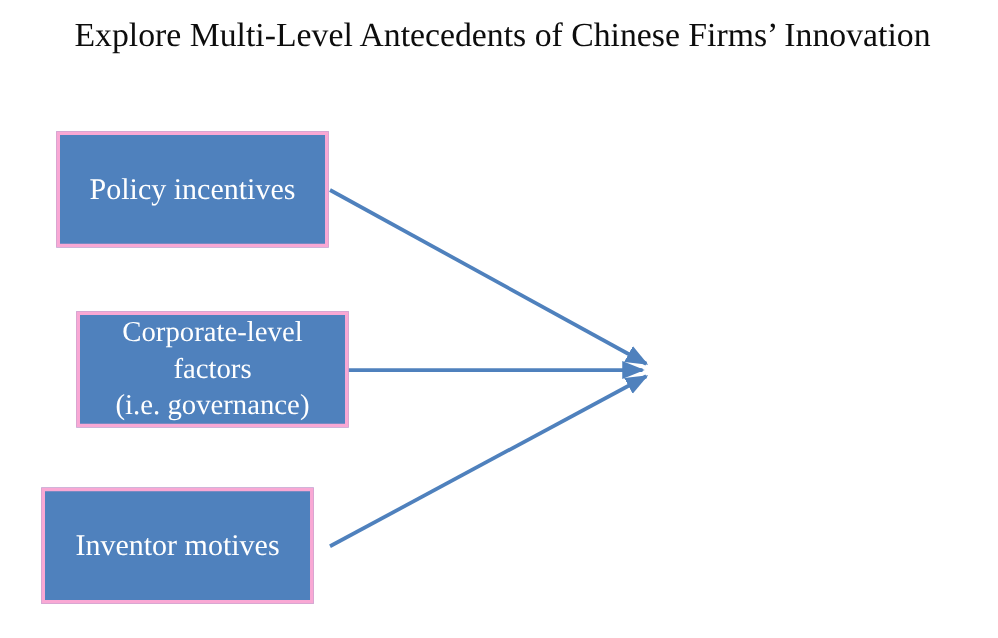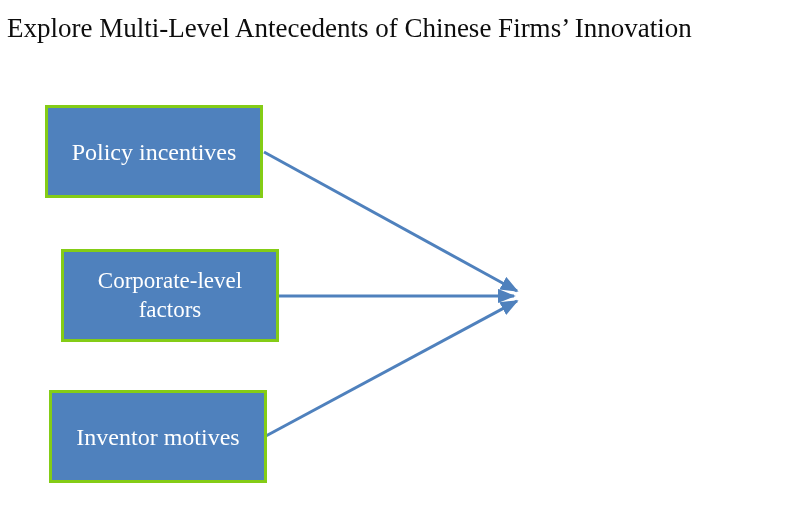--- a/index.html
+++ b/index.html
@@ -18,51 +18,52 @@
   .title {
     position: absolute;
     left: 7px;
     top: 12px;
     width: 790px;
     font-size: 27px;
     line-height: 1.2;
     color: #0d0d0d;
     white-space: nowrap;
     font-family: "Liberation Serif", serif;
+    text-align: center;
   }
   .arrows {
     position: absolute;
     left: 0;
     top: 0;
     width: 798px;
     height: 510px;
     pointer-events: none;
   }
   .shape {
     position: absolute;
     box-sizing: border-box;
     background: #4f81bd;
-    border: 3px solid #84cc16;
+    border: 3px solid #f9a8d4;
     color: #ffffff;
     display: flex;
     flex-direction: column;
     align-items: center;
     justify-content: center;
     text-align: center;
     font-family: "Liberation Serif", serif;
   }
   .box {
     width: 218px;
     height: 93px;
     font-size: 24px;
     line-height: 1.25;
   }
   .box-1 { left: 45px; top: 105px; }
   .box-2 { left: 45px; top: 249px; font-size: 23px; margin-left: 16px; }
-  .box-3 { left: 49px; top: 390px; }
+  .box-3 { left: 33px; top: 390px; }
   .ellipse {
     left: 529px;
     top: 241px;
     width: 222px;
     height: 110px;
     border-radius: 50%;
     font-size: 24px;
     line-height: 1.25;
   }
   .shape span { display: block; }
@@ -85,20 +86,21 @@
     <line x1="264" y1="437" x2="517" y2="301" stroke="#4f81bd" stroke-width="3" marker-end="url(#arrowhead)"></line>
   </svg>
 
   <div class="shape box box-1">
     <span>Policy incentives</span>
   </div>
 
   <div class="shape box box-2">
     <span>Corporate-level</span>
     <span>factors</span>
+    <span>(i.e. governance)</span>
   </div>
 
   <div class="shape box box-3">
     <span>Inventor motives</span>
   </div>
 
 
 </div>
 
 </body></html>

